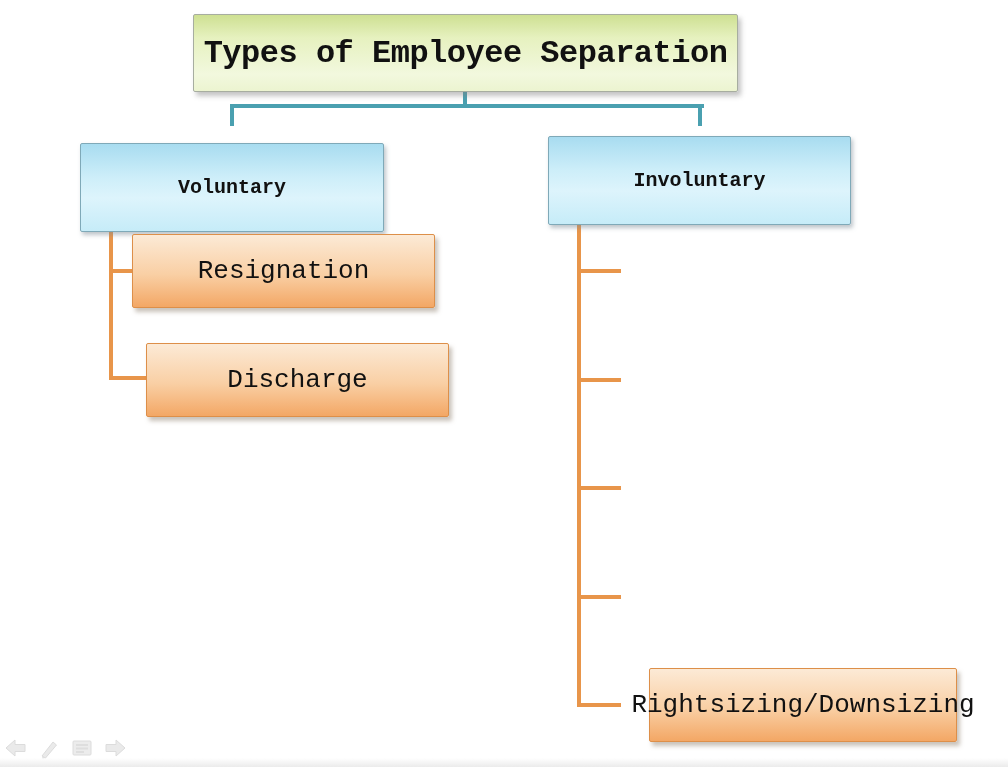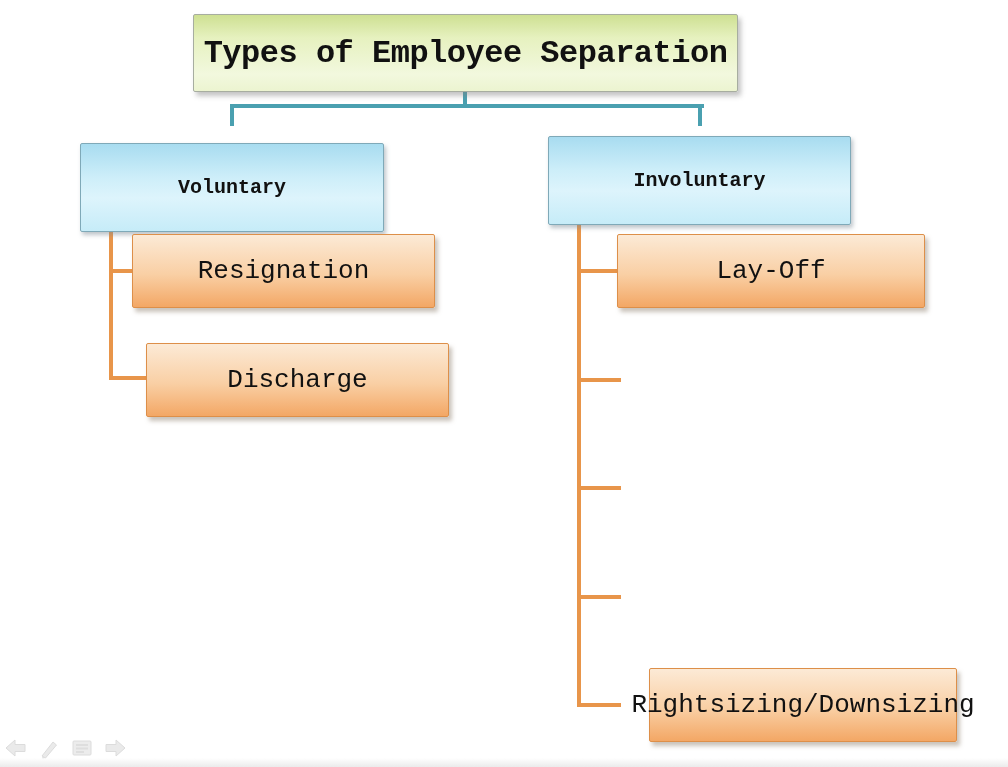--- a/index.html
+++ b/index.html
@@ -106,23 +106,20 @@
     <span>Involuntary</span>
   </div>
 
   <div class="node child-node" style="left:132px; top:234px;">
     <span>Resignation</span>
   </div>
   <div class="node child-node" style="left:146px; top:343px;">
     <span>Discharge</span>
   </div>
 
-  <div class="node child-node" style="left:617px; top:234px; width:308px;">
-    <span>Lay-Off</span>
-  </div>
   <div class="node child-node" style="left:617px; top:668px; width:308px;margin-left:32px;">
     <span>Rightsizing/Downsizing</span>
   </div>
 
   <div class="controls">
     <button class="ctrl-btn">
       <span>
         <svg width="24" height="22" viewBox="0 0 24 22">
           <polygon points="11,3 11,7.5 21,7.5 21,14.5 11,14.5 11,19 2,11" fill="#eaeaea" stroke="#dcdcdc" stroke-width="1"></polygon>
         </svg>

